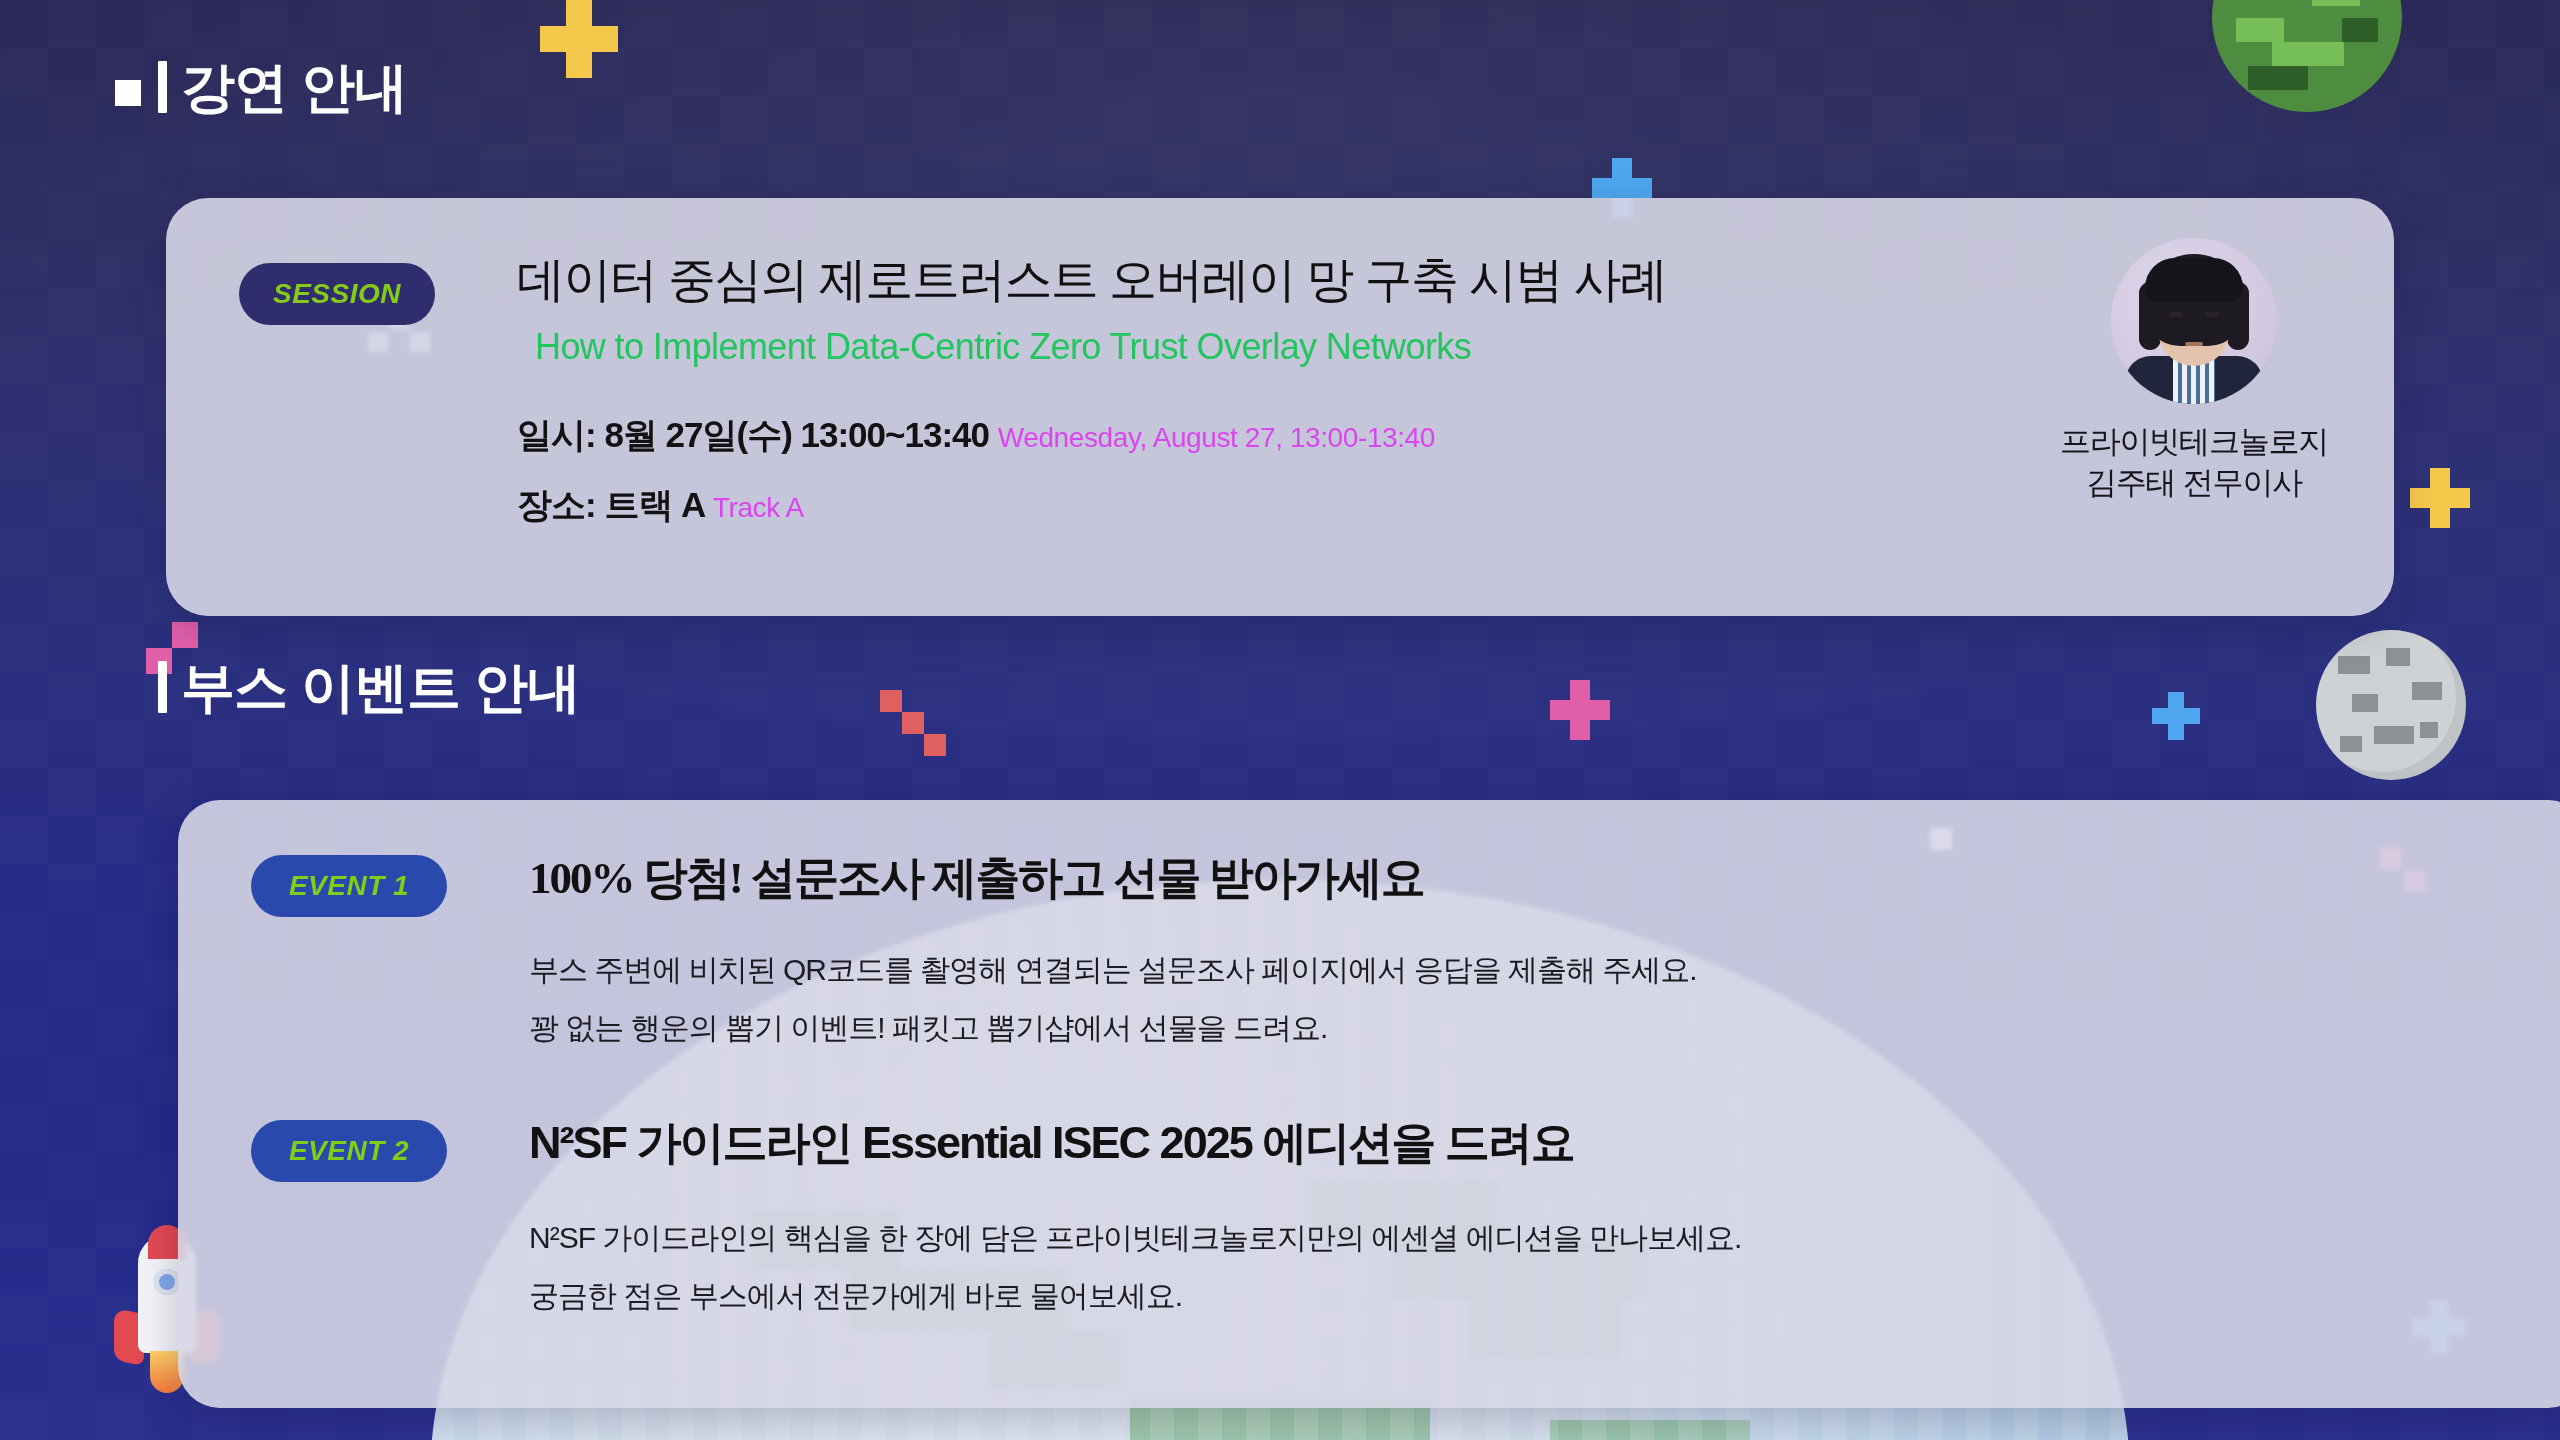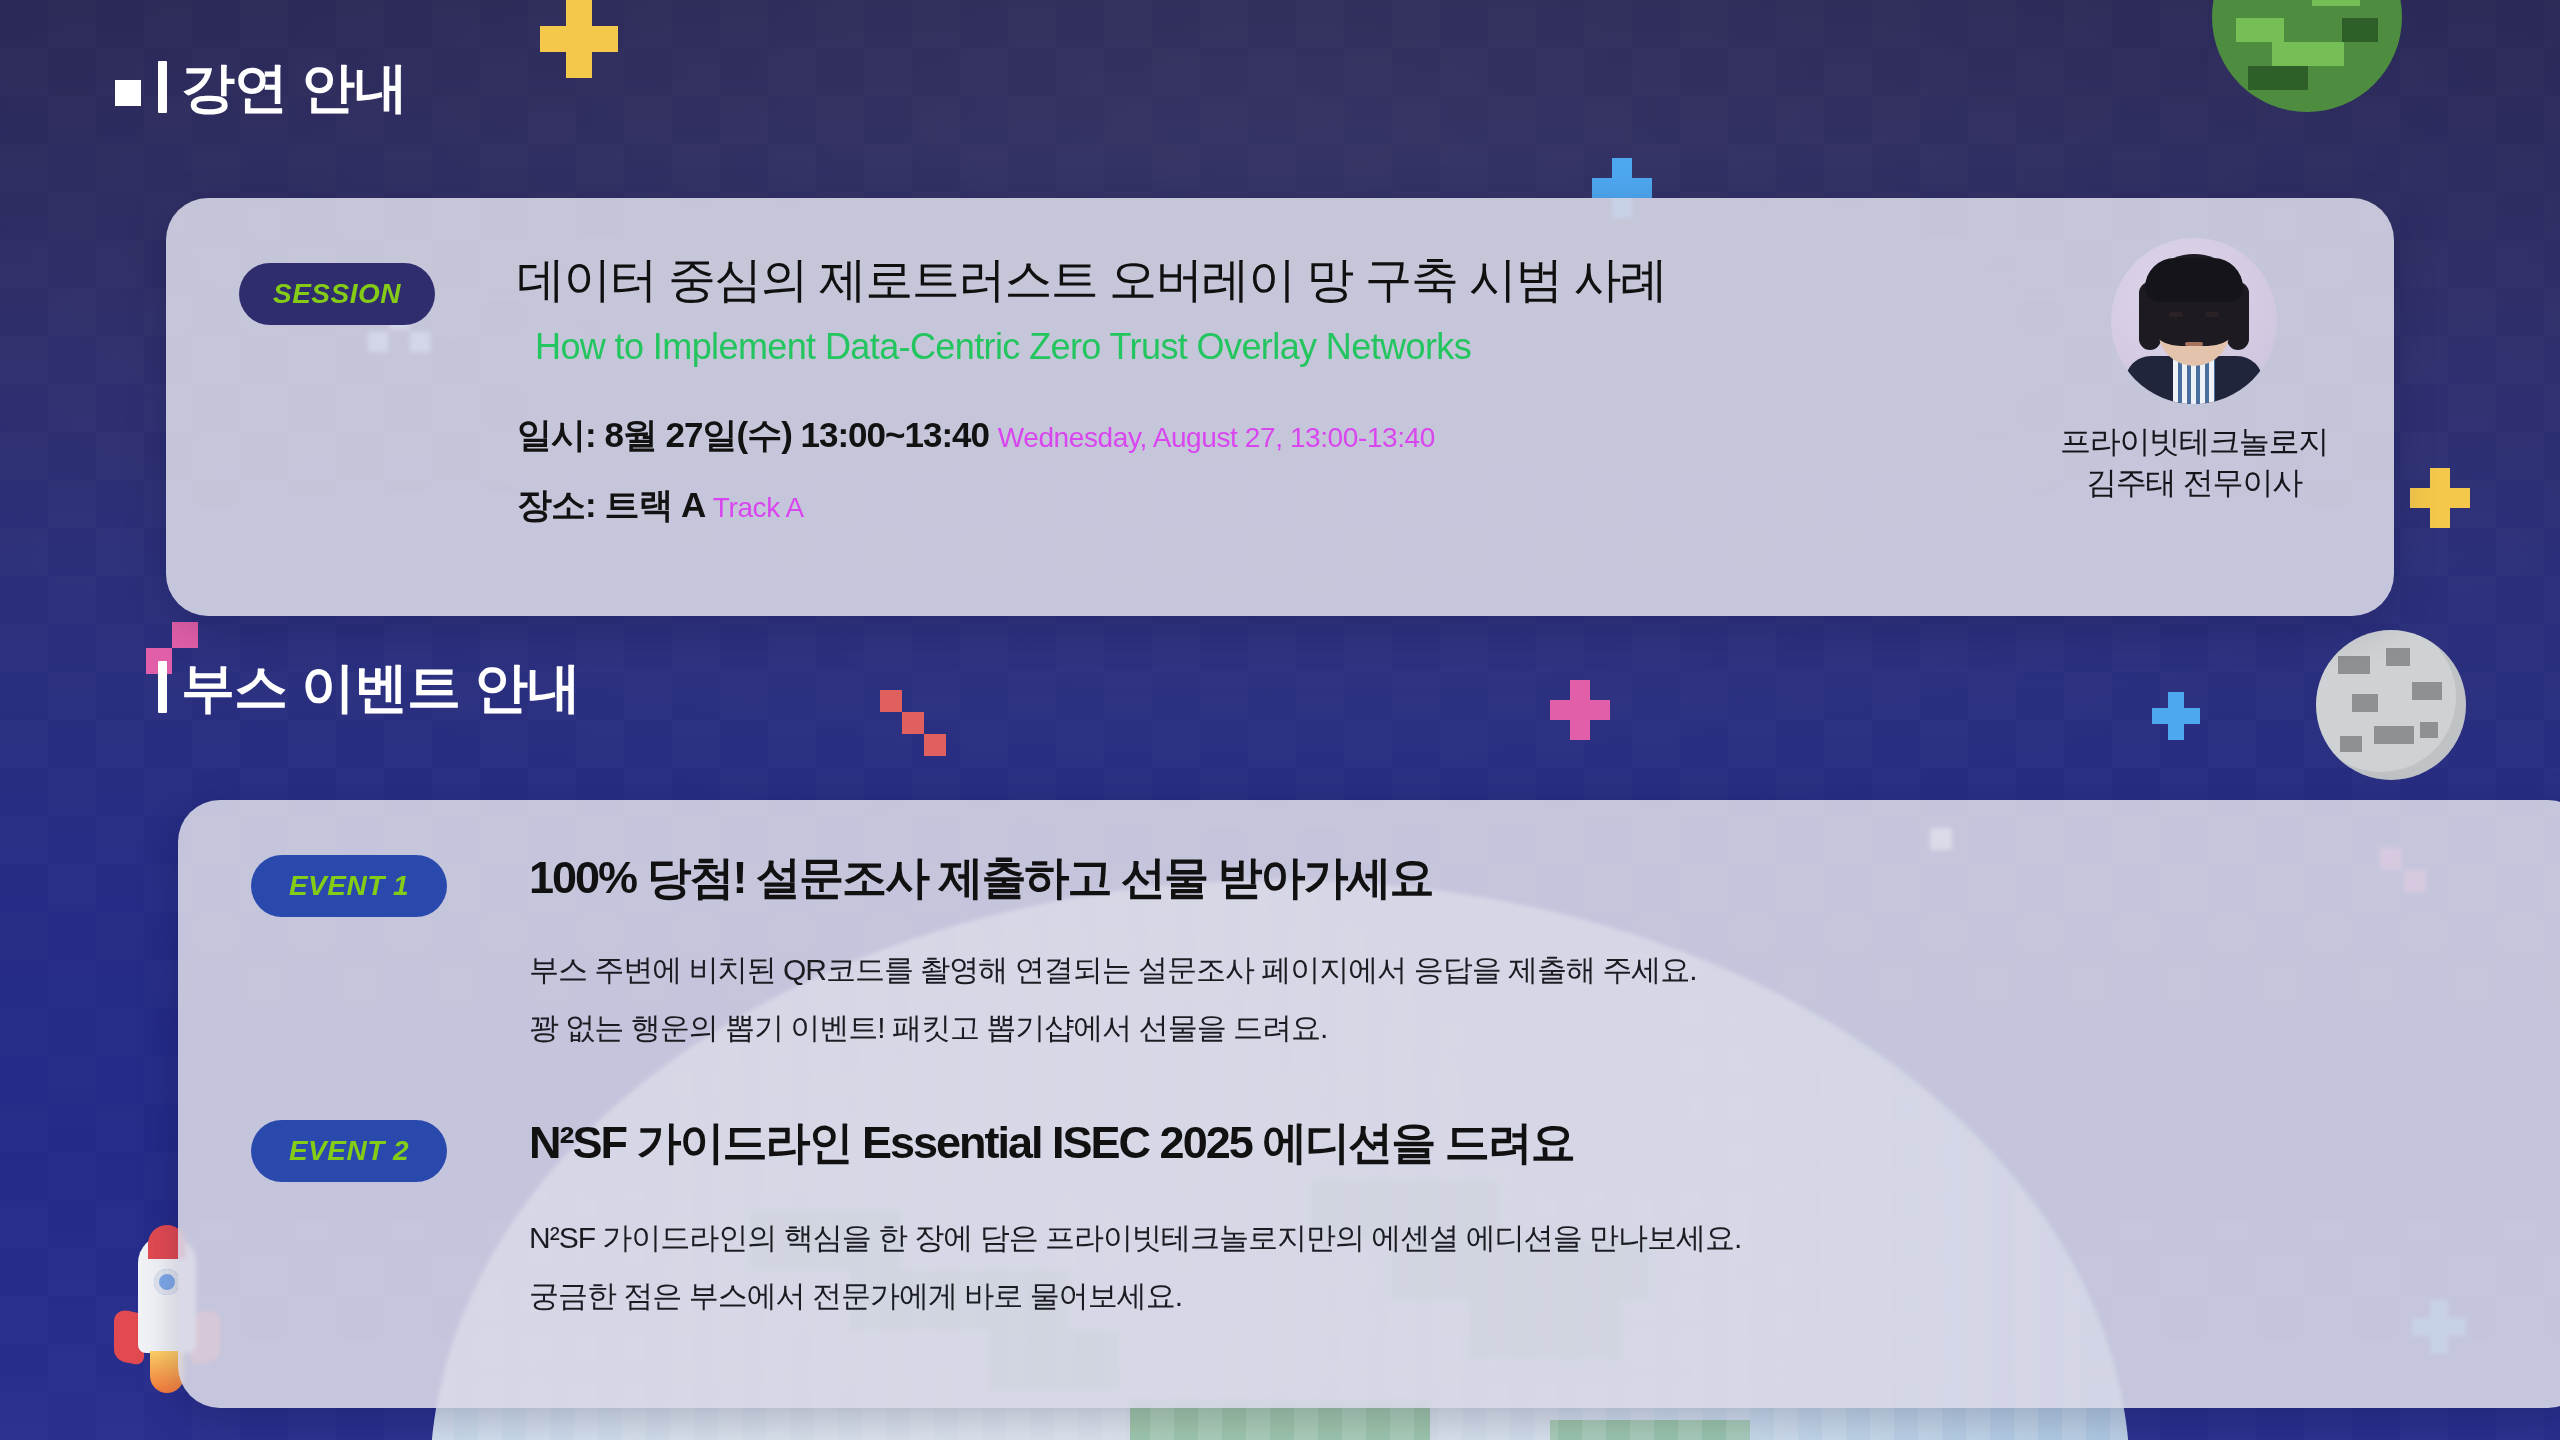--- a/index.html
+++ b/index.html
@@ -231,21 +231,21 @@
   </div>
 
   <div class="section-head" style="left:158px;top:660px;">
     <span class="bar"></span>
     <span class="txt">부스 이벤트 안내</span>
   </div>
 
   <div class="card" style="left:178px;top:800px;width:2412px;height:608px;">
 
     <div class="badge badge-event" style="position:absolute;left:73px;top:55px;">EVENT 1</div>
-    <div class="ev-title" style="position:absolute;left:351px;top:48px;">100% 당첨! 설문조사 제출하고 선물 받아가세요</div>
+    <div class="ev-title" style="position:absolute;left:351px;top:48px;font-family:Liberation Serif, serif;">100% 당첨! 설문조사 제출하고 선물 받아가세요</div>
     <div class="ev-line" style="position:absolute;left:351px;top:150px;">부스 주변에 비치된 QR코드를 촬영해 연결되는 설문조사 페이지에서 응답을 제출해 주세요.</div>
     <div class="ev-line" style="position:absolute;left:351px;top:208px;">꽝 없는 행운의 뽑기 이벤트! 패킷고 뽑기샵에서 선물을 드려요.</div>
 
     <div class="badge badge-event" style="position:absolute;left:73px;top:320px;">EVENT 2</div>
     <div class="ev-title" style="position:absolute;left:351px;top:313px;">N²SF 가이드라인 Essential ISEC 2025 에디션을 드려요</div>
     <div class="ev-line" style="position:absolute;left:351px;top:418px;">N²SF 가이드라인의 핵심을 한 장에 담은 프라이빗테크놀로지만의 에센셜 에디션을 만나보세요.</div>
     <div class="ev-line" style="position:absolute;left:351px;top:476px;">궁금한 점은 부스에서 전문가에게 바로 물어보세요.</div>
   </div>
 
 </div>

